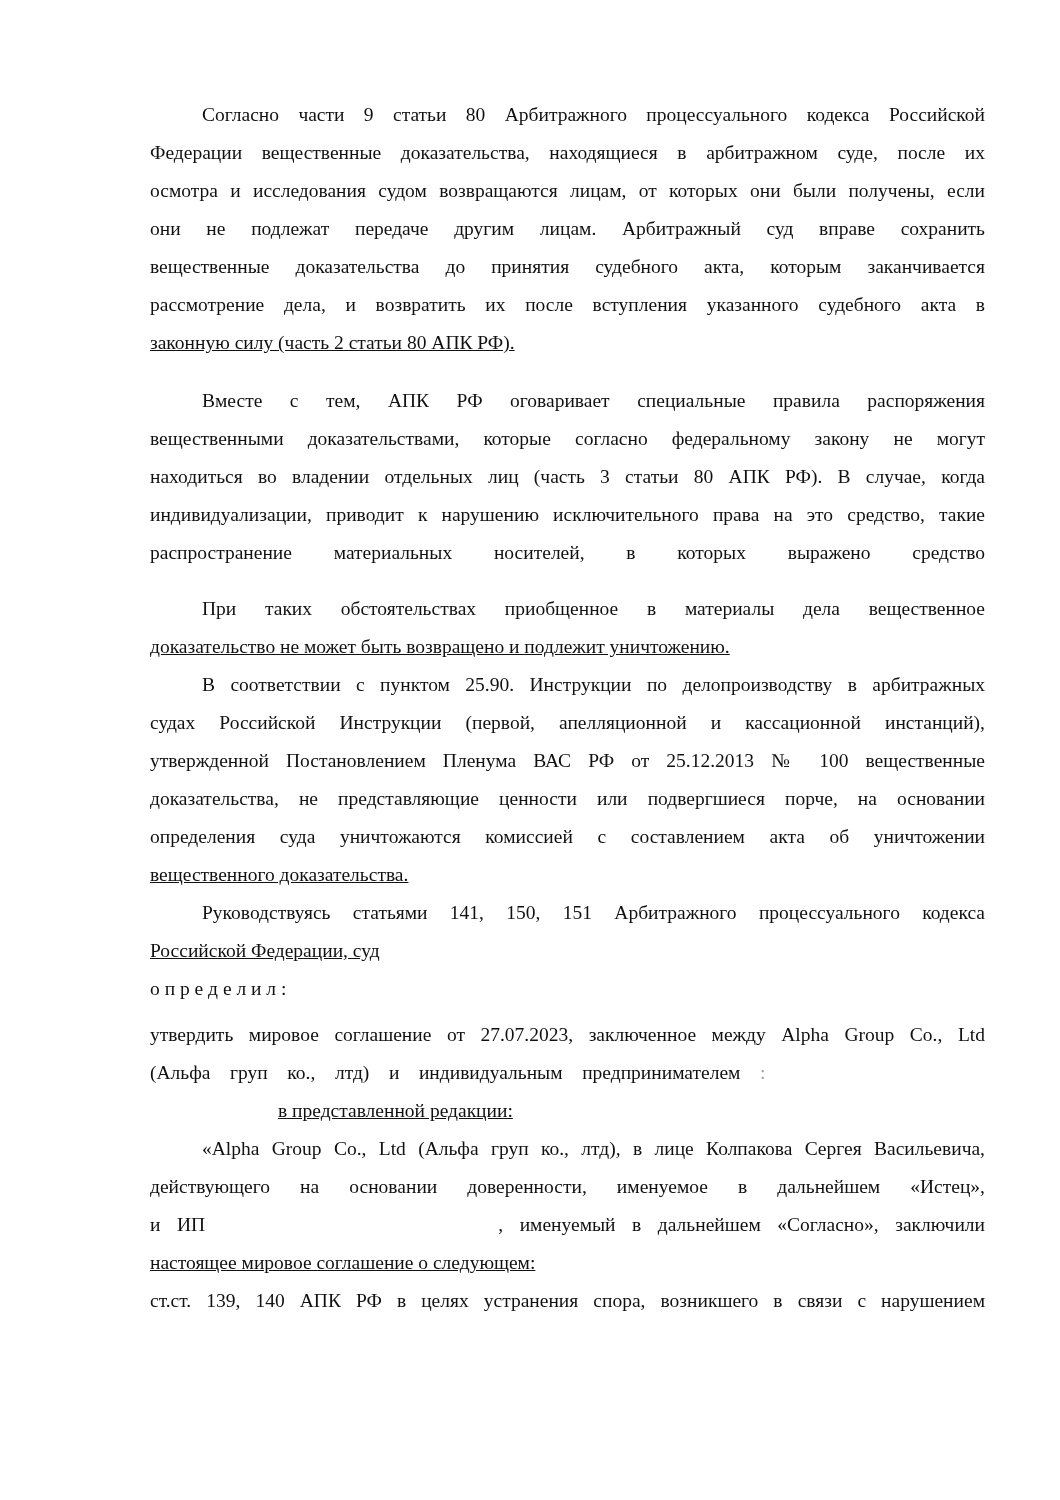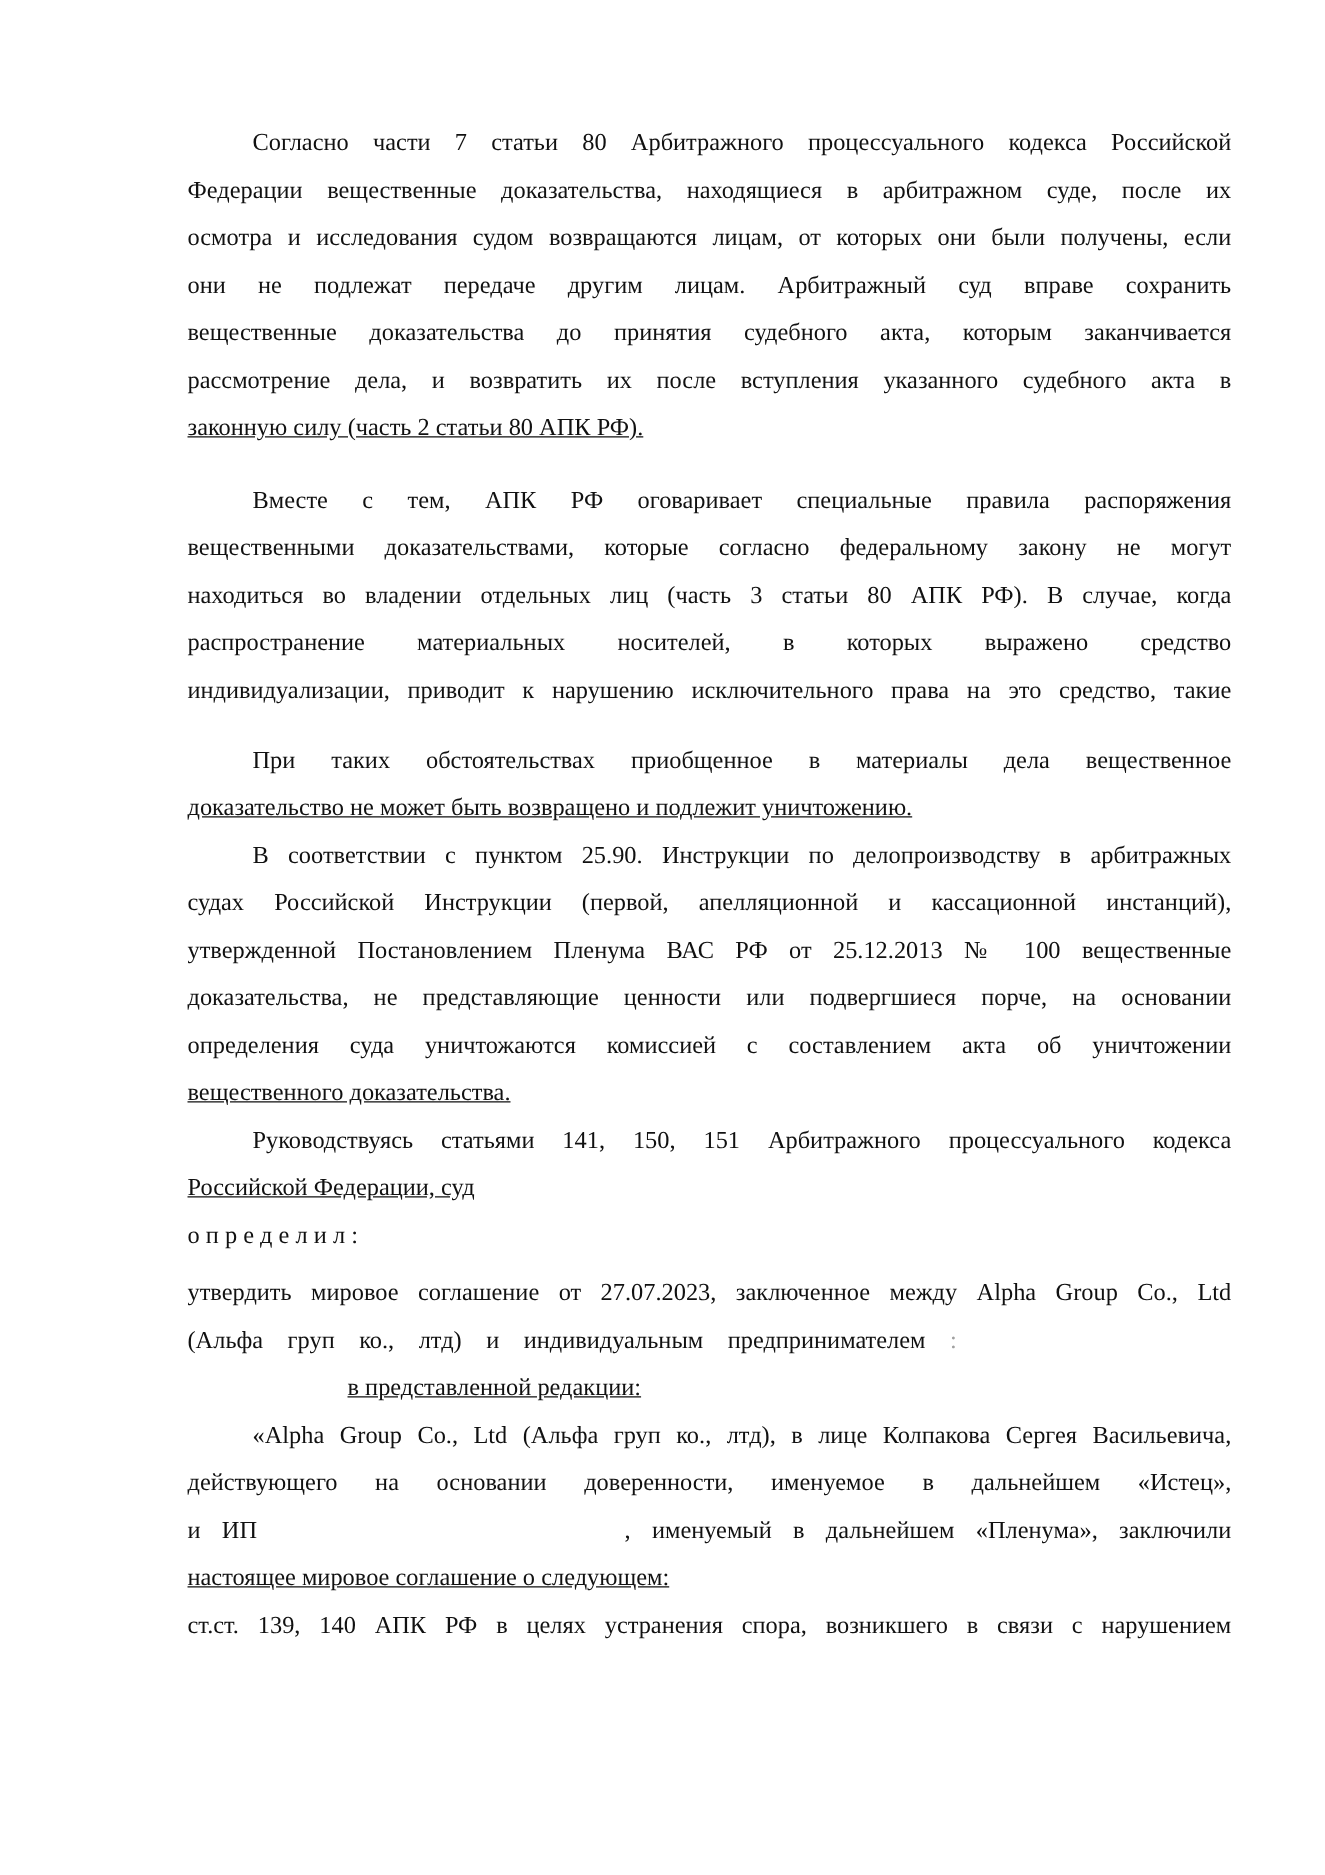--- a/index.html
+++ b/index.html
@@ -43,35 +43,35 @@
   .w260 { width: 260px; }
   .faint { color: #a0a0a0; }
 </style>
 </head>
 <body>
 
 <div class="page">
   <div class="doc">
 
     <div class="para mb20">
-        <div class="line jline indent">Согласно части 7 статьи 80 Арбитражного процессуального кодекса Российской</div>
+        <div class="line jline indent">Согласно части 9 статьи 80 Арбитражного процессуального кодекса Российской</div>
         <div class="line jline">Федерации вещественные доказательства, находящиеся в арбитражном суде, после их</div>
         <div class="line jline">осмотра и исследования судом возвращаются лицам, от которых они были получены, если</div>
         <div class="line jline">они не подлежат передаче другим лицам. Арбитражный суд вправе сохранить</div>
         <div class="line jline">вещественные доказательства до принятия судебного акта, которым заканчивается</div>
         <div class="line jline">рассмотрение дела, и возвратить их после вступления указанного судебного акта в</div>
         <div class="line endline">законную силу (часть 2 статьи 80 АПК РФ).</div>
       </div>
 
     <div class="para mb18">
         <div class="line jline indent">Вместе с тем, АПК РФ оговаривает специальные правила распоряжения</div>
         <div class="line jline">вещественными доказательствами, которые согласно федеральному закону не могут</div>
         <div class="line jline">находиться во владении отдельных лиц (часть 3 статьи 80 АПК РФ). В случае, когда</div>
+        <div class="line jline">индивидуализации, приводит к нарушению исключительного права на это средство, такие</div>
         <div class="line jline">распространение материальных носителей, в которых выражено средство</div>
-        <div class="line jline">индивидуализации, приводит к нарушению исключительного права на это средство, такие</div>
       </div>
 
     <div class="para">
         <div class="line jline indent">При таких обстоятельствах приобщенное в материалы дела вещественное</div>
         <div class="line endline">доказательство не может быть возвращено и подлежит уничтожению.</div>
       </div>
 
     <div class="para">
         <div class="line jline indent">В соответствии с пунктом 25.90. Инструкции по делопроизводству в арбитражных</div>
         <div class="line jline">судах Российской Инструкции (первой, апелляционной и кассационной инстанций),</div>
@@ -100,21 +100,21 @@
     <div class="line endline">
       <span class="gap w128"></span><span>в представленной редакции:</span>
     </div>
 
     <div class="para">
       <div class="line jline indent">«Alpha Group Co., Ltd (Альфа груп ко., лтд), в лице Колпакова Сергея Васильевича,</div>
       <div class="line jline">действующего на основании доверенности, именуемое в дальнейшем «Истец»,</div>
       <div class="line jline">
         <span>и ИП</span>
         <span class="gap w260"></span>
-        <span>, именуемый в дальнейшем «Пленума», заключили</span>
+        <span>, именуемый в дальнейшем «Согласно», заключили</span>
       </div>
       <div class="line endline">настоящее мировое соглашение о следующем:</div>
     </div>
 
     <div class="para">
       <div class="line jline">ст.ст. 139, 140 АПК РФ в целях устранения спора, возникшего в связи с нарушением</div>
     </div>
 
   </div>
 </div>

